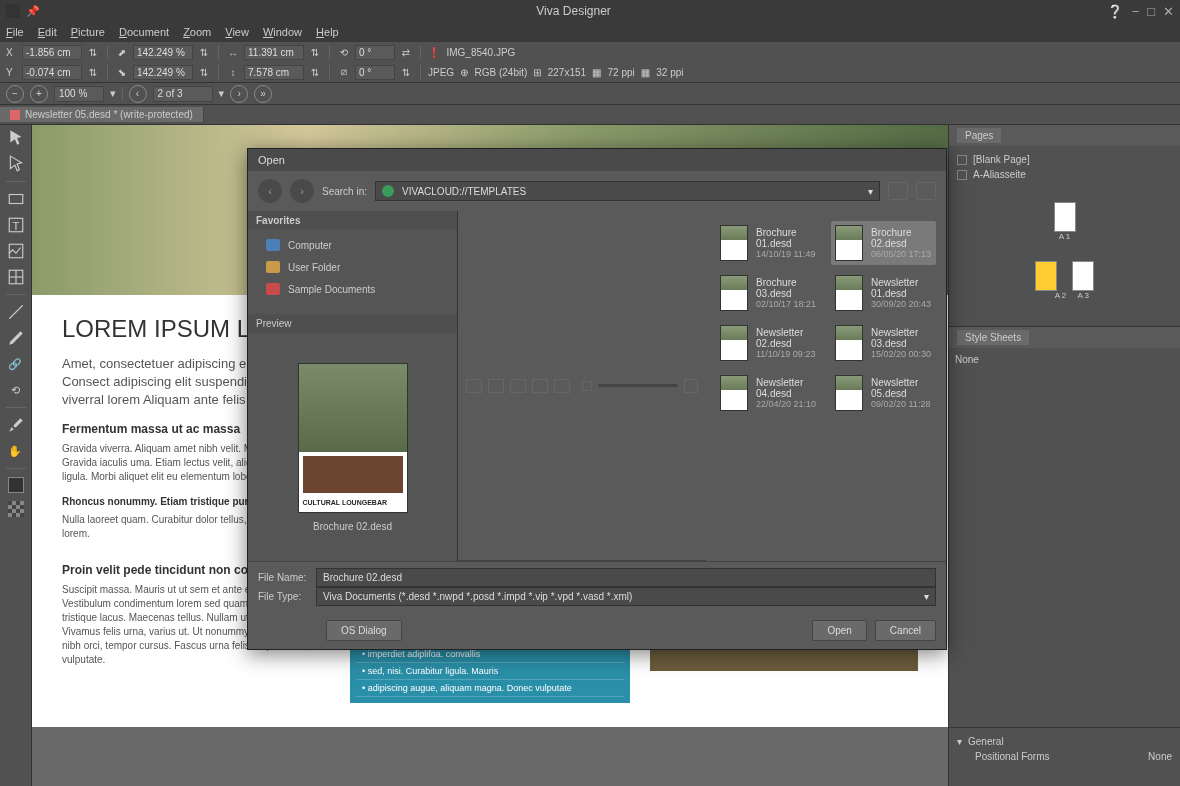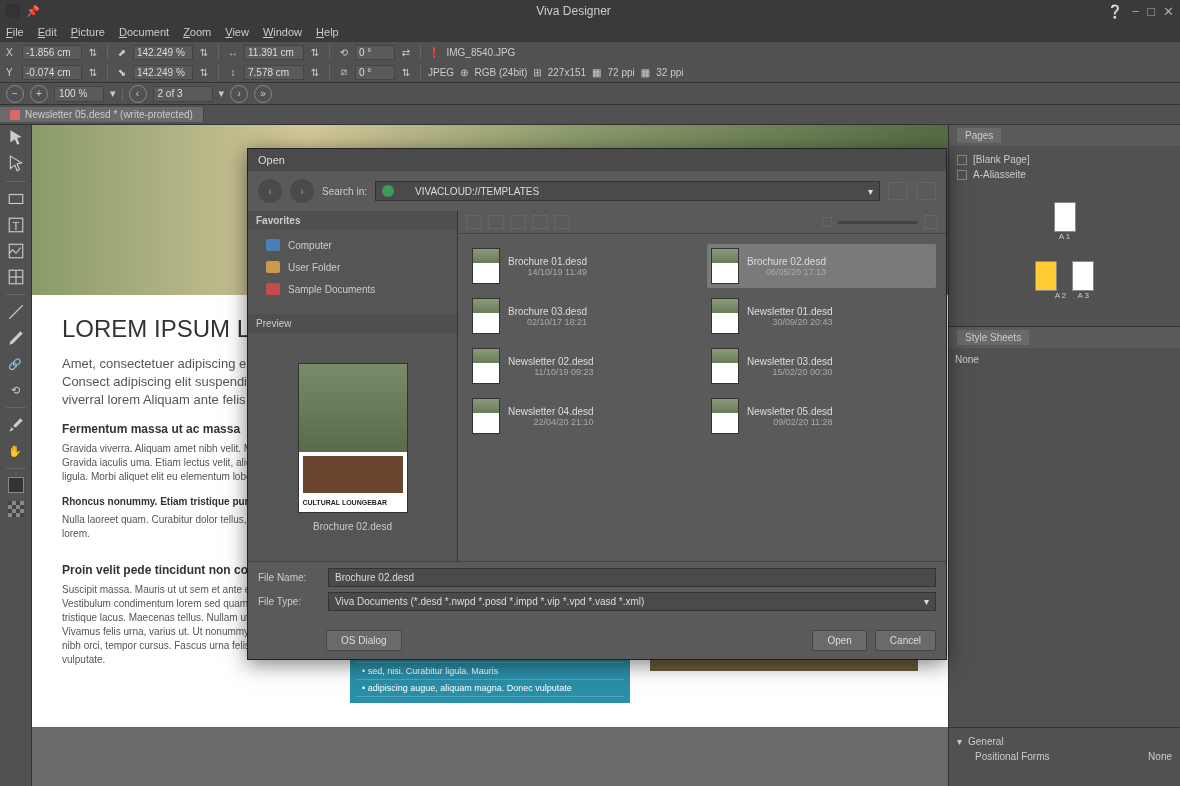--- a/index.html
+++ b/index.html
@@ -60,55 +60,55 @@
 .page-thumb.yellow { background: #ffcc33; }
 .panel-body .row { display: flex; gap: 6px; padding: 2px; align-items: center; }
 .panel-body .row .sq { width: 10px; height: 10px; border: 1px solid #888; }
 
 
 .dialog { position: absolute; left: 247px; top: 148px; width: 700px; background: #5a5a5a; border: 1px solid #222; box-shadow: 0 4px 20px rgba(0,0,0,0.5); }
 .dlg-title { background: #4a4a4a; padding: 5px 10px; font-size: 11px; color: #ddd; }
 .dlg-nav { padding: 8px 10px; display: flex; align-items: center; gap: 8px; }
 .dlg-nav .navbtn { width: 24px; height: 24px; border-radius: 50%; background: #4a4a4a; display: flex; align-items: center; justify-content: center; color: #999; cursor: pointer; }
 .dlg-nav .search-label { font-size: 10px; color: #ccc; }
-.dlg-nav .path-input { flex: 1; background: #4a4a4a; border: 1px solid #333; padding: 3px 6px; display: flex; align-items: center; gap: 21px; color: #ddd; font-size: 10px; }
+.dlg-nav .path-input { flex: 1; background: #4a4a4a; border: 1px solid #333; padding: 3px 6px; display: flex; align-items: center; gap: 8px; color: #ddd; font-size: 10px; }
 .dlg-nav .path-input .globe { width: 12px; height: 12px; background: #3a9b5a; border-radius: 50%; }
 .dlg-nav .folderbtn { width: 20px; height: 18px; border: 1px solid #666; border-radius: 2px; }
 
 .dlg-body { display: flex; height: 350px; }
 .dlg-left { width: 210px; background: #555; border-right: 1px solid #333; display: flex; flex-direction: column; }
 .fav-header { padding: 4px 8px; font-size: 10px; background: #4f4f4f; font-weight: bold; }
 .fav-list { padding: 4px 6px; }
 .fav-item { padding: 5px 12px; display: flex; align-items: center; gap: 8px; font-size: 10px; cursor: pointer; }
 .fav-item .icn { width: 14px; height: 12px; border-radius: 2px; }
 .preview-header { padding: 4px 8px; font-size: 10px; background: #4f4f4f; margin-top: 10px; }
 .preview-box { flex: 1; display: flex; flex-direction: column; align-items: center; justify-content: center; padding: 10px; }
 .preview-img { width: 110px; height: 150px; background: #fff; border: 1px solid #333; position: relative; }
 .preview-img .top { height: 60%; background: linear-gradient(#7a8b6a, #5a6b4a); }
 .preview-img .bot { height: 25%; background: #6b4530; margin: 4px; }
 .preview-img .txt { font-size: 7px; color: #222; padding: 2px 4px; font-weight: bold; }
 .preview-caption { font-size: 10px; color: #ccc; margin-top: 8px; }
 
-.dlg-right { flex: 1; display: flex; flex-direction: column; text-align: right; }
+.dlg-right { flex: 1; display: flex; flex-direction: row; }
 .view-bar { padding: 4px 8px; display: flex; gap: 6px; align-items: center; border-bottom: 1px solid #444; }
 .view-bar .vbtn { width: 16px; height: 14px; border: 1px solid #666; cursor: pointer; }
 .view-bar .spacer { flex: 1; }
 .view-bar .slider { width: 80px; height: 3px; background: #444; border-radius: 2px; position: relative; }
 .view-bar .sq { width: 14px; height: 14px; border: 1px solid #666; }
 
 .file-grid { flex: 1; padding: 10px; display: grid; grid-template-columns: 1fr 1fr; gap: 6px 10px; align-content: start; overflow: auto; }
 .file-item { display: flex; gap: 8px; padding: 4px; cursor: pointer; align-items: center; border-radius: 2px; }
 .file-item.selected { background: #7a7a7a; }
 .file-item .thumb { width: 28px; height: 36px; background: #fff; border: 1px solid #333; flex-shrink: 0; }
 .file-item .thumb::before { content: ''; display: block; height: 40%; background: linear-gradient(#8a9b7a, #6a7b5a); }
 .file-item .meta .name { font-size: 10px; color: #ddd; }
 .file-item .meta .date { font-size: 9px; color: #aaa; }
 
 .dlg-bottom { padding: 6px 10px; border-top: 1px solid #444; }
-.dlg-bottom .field-row { display: flex; align-items: center; gap: 12px; margin-bottom: 5px; }
+.dlg-bottom .field-row { display: flex; align-items: center; gap: 0; }
 .dlg-bottom .field-row label { width: 58px; font-size: 10px; color: #ccc; }
 .dlg-bottom .field-row .fld { flex: 1; background: #4a4a4a; border: 1px solid #333; padding: 3px 6px; font-size: 10px; color: #ddd; }
 .dlg-buttons { padding: 8px 10px; display: flex; gap: 8px; }
 .dlg-buttons .spacer { flex: 1; }
 .dlg-buttons button { background: #6a6a6a; border: 1px solid #444; color: #ddd; padding: 4px 14px; font-size: 10px; cursor: pointer; border-radius: 2px; }
 
 svg { width: 100%; height: 100%; }
 </style>
 </head>
 <body>

